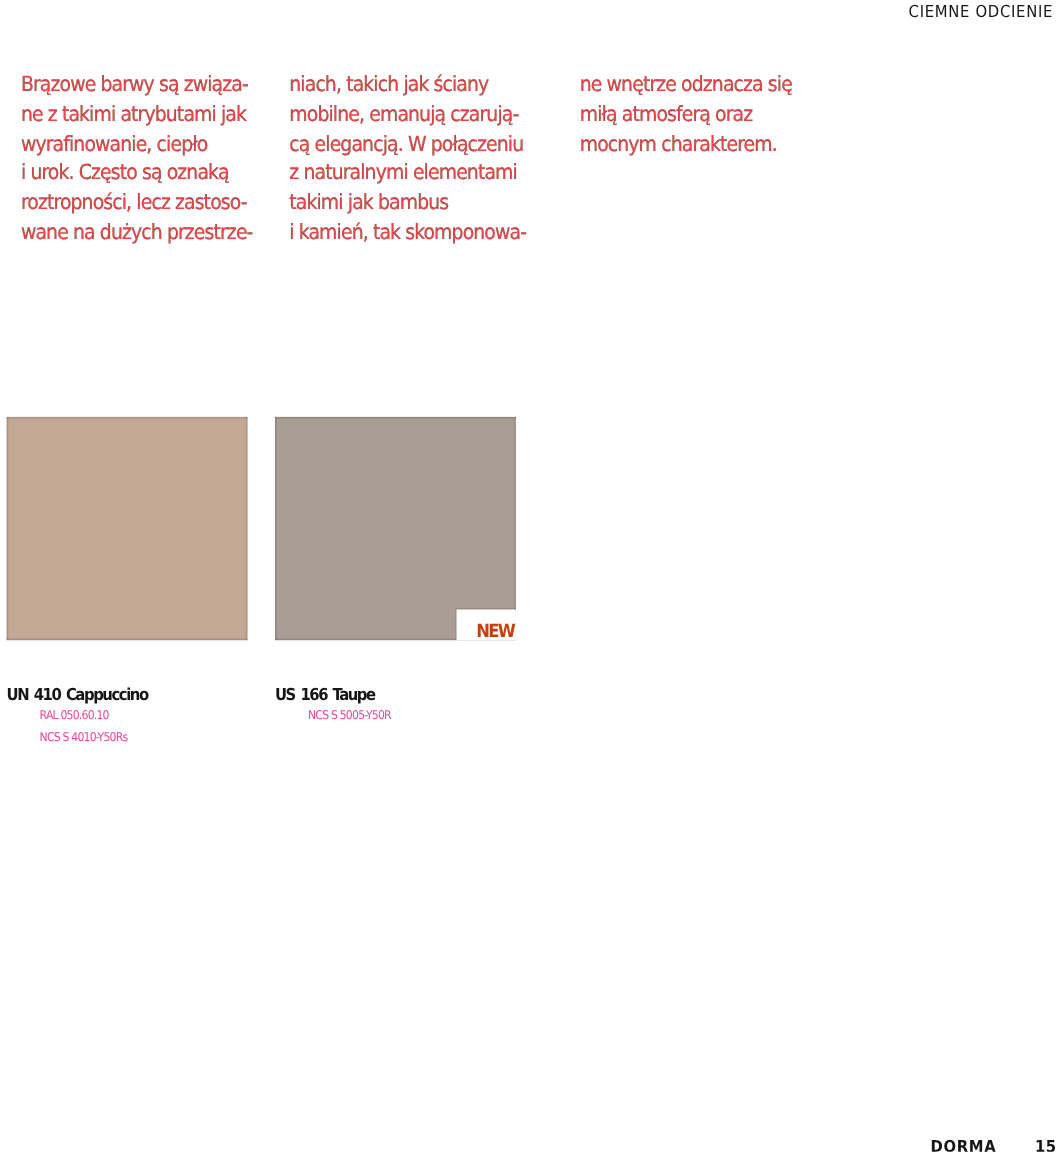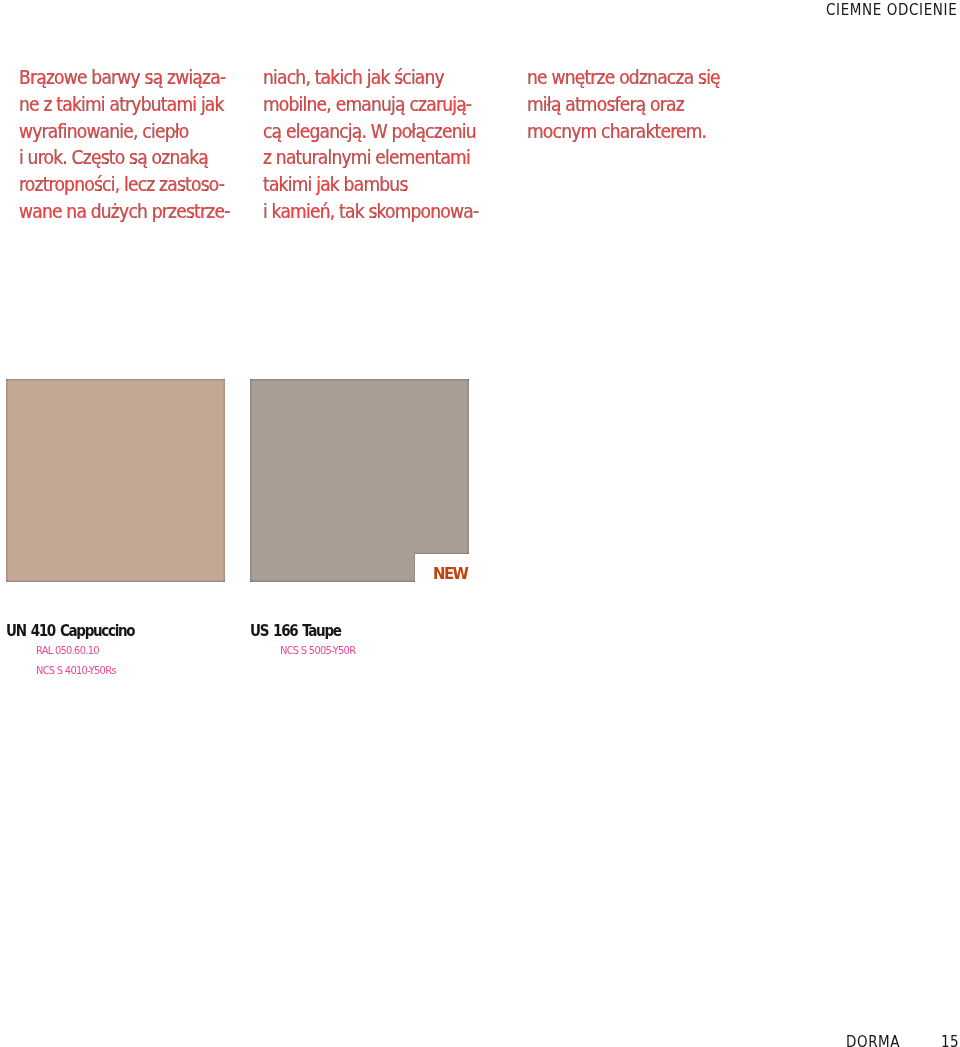--- a/index.html
+++ b/index.html
@@ -56,21 +56,21 @@
   .caps{ position:absolute; top:622px; left:6px; }
   .cap{ position:absolute; top:0; }
   .cap .name{ font-size:15px; font-weight:bold; letter-spacing:-1.3px; word-spacing:1.6px;
               line-height:19.4px; color:#161616; white-space:nowrap; }
   .cap .code{ font-size:11px; letter-spacing:-0.72px;
               line-height:19.4px; color:#ec4899; white-space:nowrap;margin-left:30px; }
   .cp1{ left:0px; }
   .cp2{ left:244px; }
 
   
-  .foot{ position:absolute; left:0; top:1035px; width:960px; height:12px; }
+  .foot{ position:absolute; left:0; top:1035px; width:960px; height:12px;font-weight:bold; }
   .foot span{ position:absolute; top:0; font-size:15px; line-height:15px; color:#161616;
               white-space:nowrap; }
   .foot .brand{ left:846px; letter-spacing:0.56px; }
   .foot .pno{ left:941px; letter-spacing:0.4px; }
 </style>
 </head>
 <body>
 
 <div class="page" style="background-color: rgb(255, 255, 255);">
 

